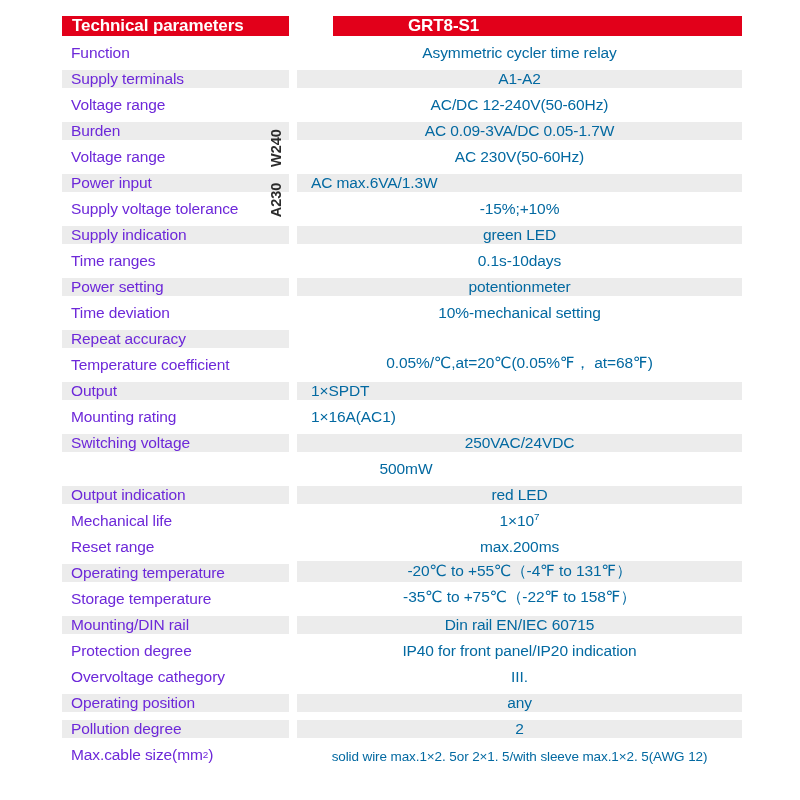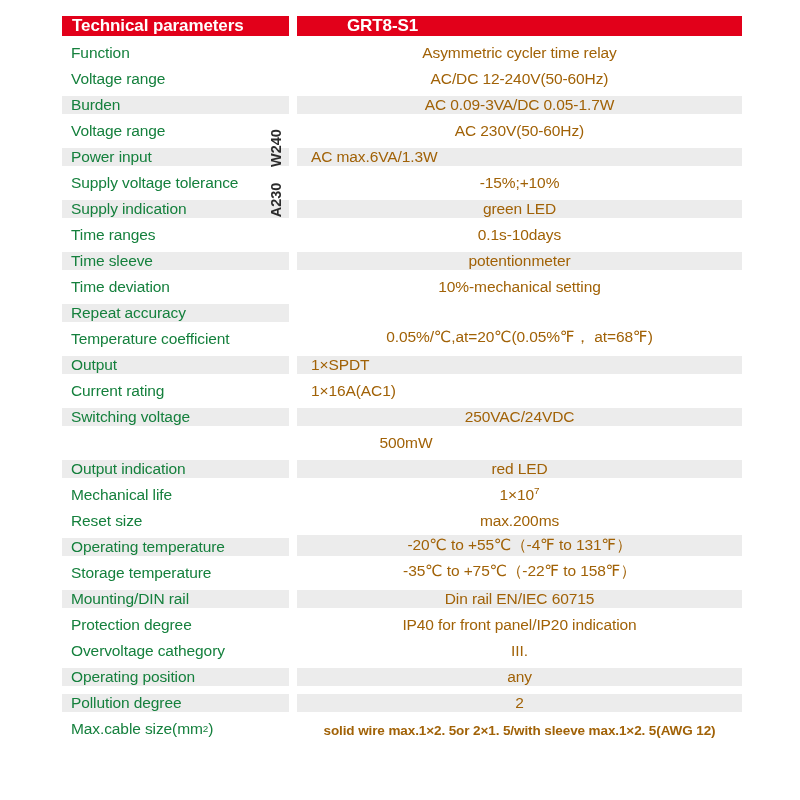--- a/index.html
+++ b/index.html
@@ -39,52 +39,51 @@
   }
 
   .cell-label {
     width: 227px;
     flex: 0 0 227px;
     display: flex;
     align-items: center;
     box-sizing: border-box;
     padding-left: 9px;
     font-size: 15.5px;
-    color: #15803d;
+    color: #6d28d9;
     letter-spacing: -0.1px;
     white-space: nowrap;
   }
 
   .gap {
     flex: 0 0 8px;
     width: 8px;
     background: #ffffff;
   }
 
   .cell-value {
     flex: 1 1 auto;
     display: flex;
     align-items: center;
     justify-content: center;
     box-sizing: border-box;
     font-size: 15.5px;
-    color: #a16207;
+    color: #0369a1;
     letter-spacing: -0.1px;
     white-space: nowrap;
     overflow: hidden;
   }
 
   .cell-value.left {
     justify-content: flex-start;
     padding-left: 14px;
     margin-top: 12px;
   }
   .cell-value.small {
     font-size: 13.5px;
-    font-weight: bold;
   }
 
   
   .row.shaded .cell-label,
   .row.shaded .cell-value {
     background: #ececec;
   }
   .row.plain .cell-label,
   .row.plain .cell-value {
     background: #ffffff;
@@ -100,21 +99,22 @@
     font-size: 17px;
     font-weight: bold;
     padding-left: 10px;
   }
   .row.header .cell-value {
     background: #e2001a;
     color: #ffffff;
     font-size: 17px;
     font-weight: bold;
     justify-content: flex-start;
-    padding-left: 50px;
+    padding-left: 75px;
+    margin-left: 36px;
   }
   .row.header .gap {
     flex: 0 0 8px;
   }
 
   
   .rot-tag {
     position: absolute;
     right: 0px;
     top: 0;
@@ -161,20 +161,29 @@
     <div id="rows-container" style="position: relative;">
         <div class="row plain">
           <div class="cell-label">
             <span>Function</span>
           </div>
           <div class="gap"></div>
           <div class="cell-value">
             <span><span>Asymmetric cycler time relay</span></span>
           </div>
         </div>
+        <div class="row shaded">
+          <div class="cell-label">
+            <span>Supply terminals</span>
+          </div>
+          <div class="gap"></div>
+          <div class="cell-value">
+            <span><span>A1-A2</span></span>
+          </div>
+        </div>
         <div class="row plain">
           <div class="cell-label">
             <span>Voltage range</span>
           </div>
           <div class="gap"></div>
           <div class="cell-value">
             <span><span>AC/DC 12-240V(50-60Hz)</span></span>
           </div>
         </div>
         <div class="row shaded">
@@ -226,21 +235,21 @@
           <div class="cell-label">
             <span>Time ranges</span>
           </div>
           <div class="gap"></div>
           <div class="cell-value">
             <span><span>0.1s-10days</span></span>
           </div>
         </div>
         <div class="row shaded">
           <div class="cell-label">
-            <span>Time sleeve</span>
+            <span>Power setting</span>
           </div>
           <div class="gap"></div>
           <div class="cell-value">
             <span><span>potentionmeter</span></span>
           </div>
         </div>
         <div class="row plain">
           <div class="cell-label">
             <span>Time deviation</span>
           </div>
@@ -268,21 +277,21 @@
           <div class="cell-label">
             <span>Output</span>
           </div>
           <div class="gap"></div>
           <div class="cell-value left">
             <span><span>1×SPDT</span></span>
           </div>
         </div>
         <div class="row plain">
           <div class="cell-label">
-            <span>Current rating</span>
+            <span>Mounting rating</span>
           </div>
           <div class="gap"></div>
           <div class="cell-value left">
             <span><span>1×16A(AC1)</span></span>
           </div>
         </div>
         <div class="row shaded">
           <div class="cell-label">
             <span>Switching voltage</span>
           </div>
@@ -310,21 +319,21 @@
           <div class="cell-label">
             <span>Mechanical life</span>
           </div>
           <div class="gap"></div>
           <div class="cell-value">
             <span><span>1×10</span><sup>7</sup></span>
           </div>
         </div>
         <div class="row plain">
           <div class="cell-label">
-            <span>Reset size</span>
+            <span>Reset range</span>
           </div>
           <div class="gap"></div>
           <div class="cell-value">
             <span><span>max.200ms</span></span>
           </div>
         </div>
         <div class="row shaded">
           <div class="cell-label">
             <span>Operating temperature</span>
           </div>

